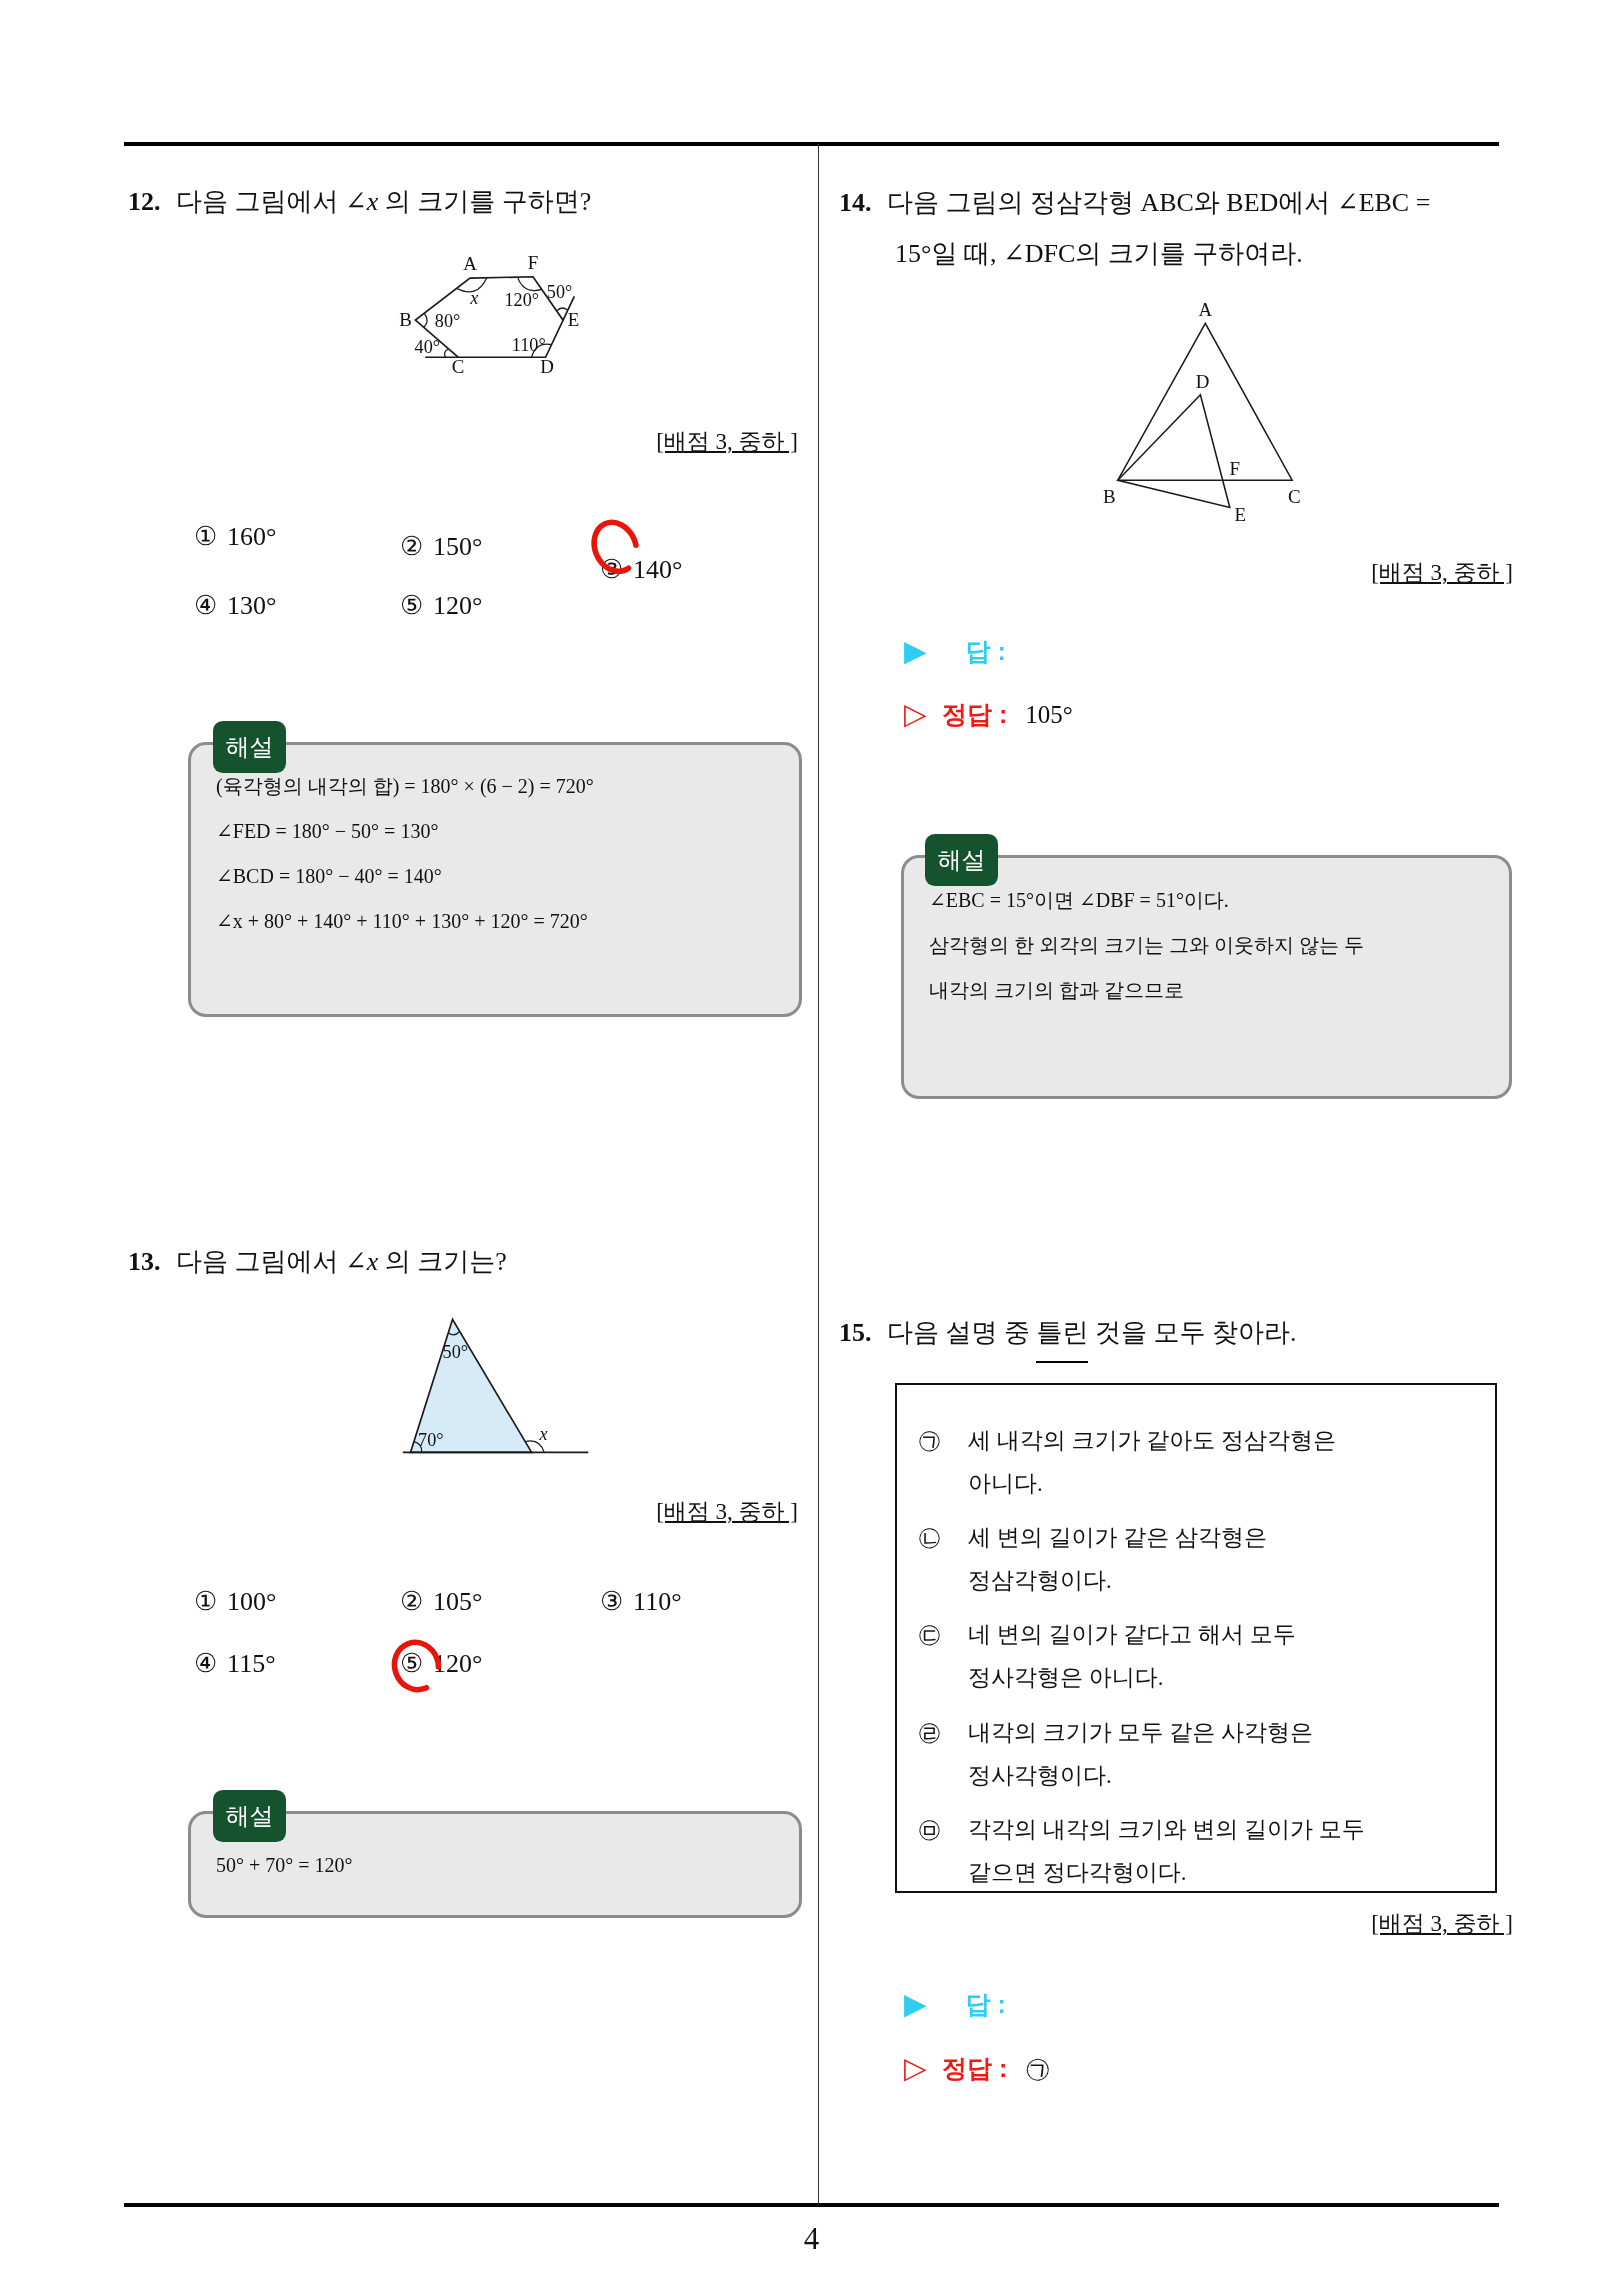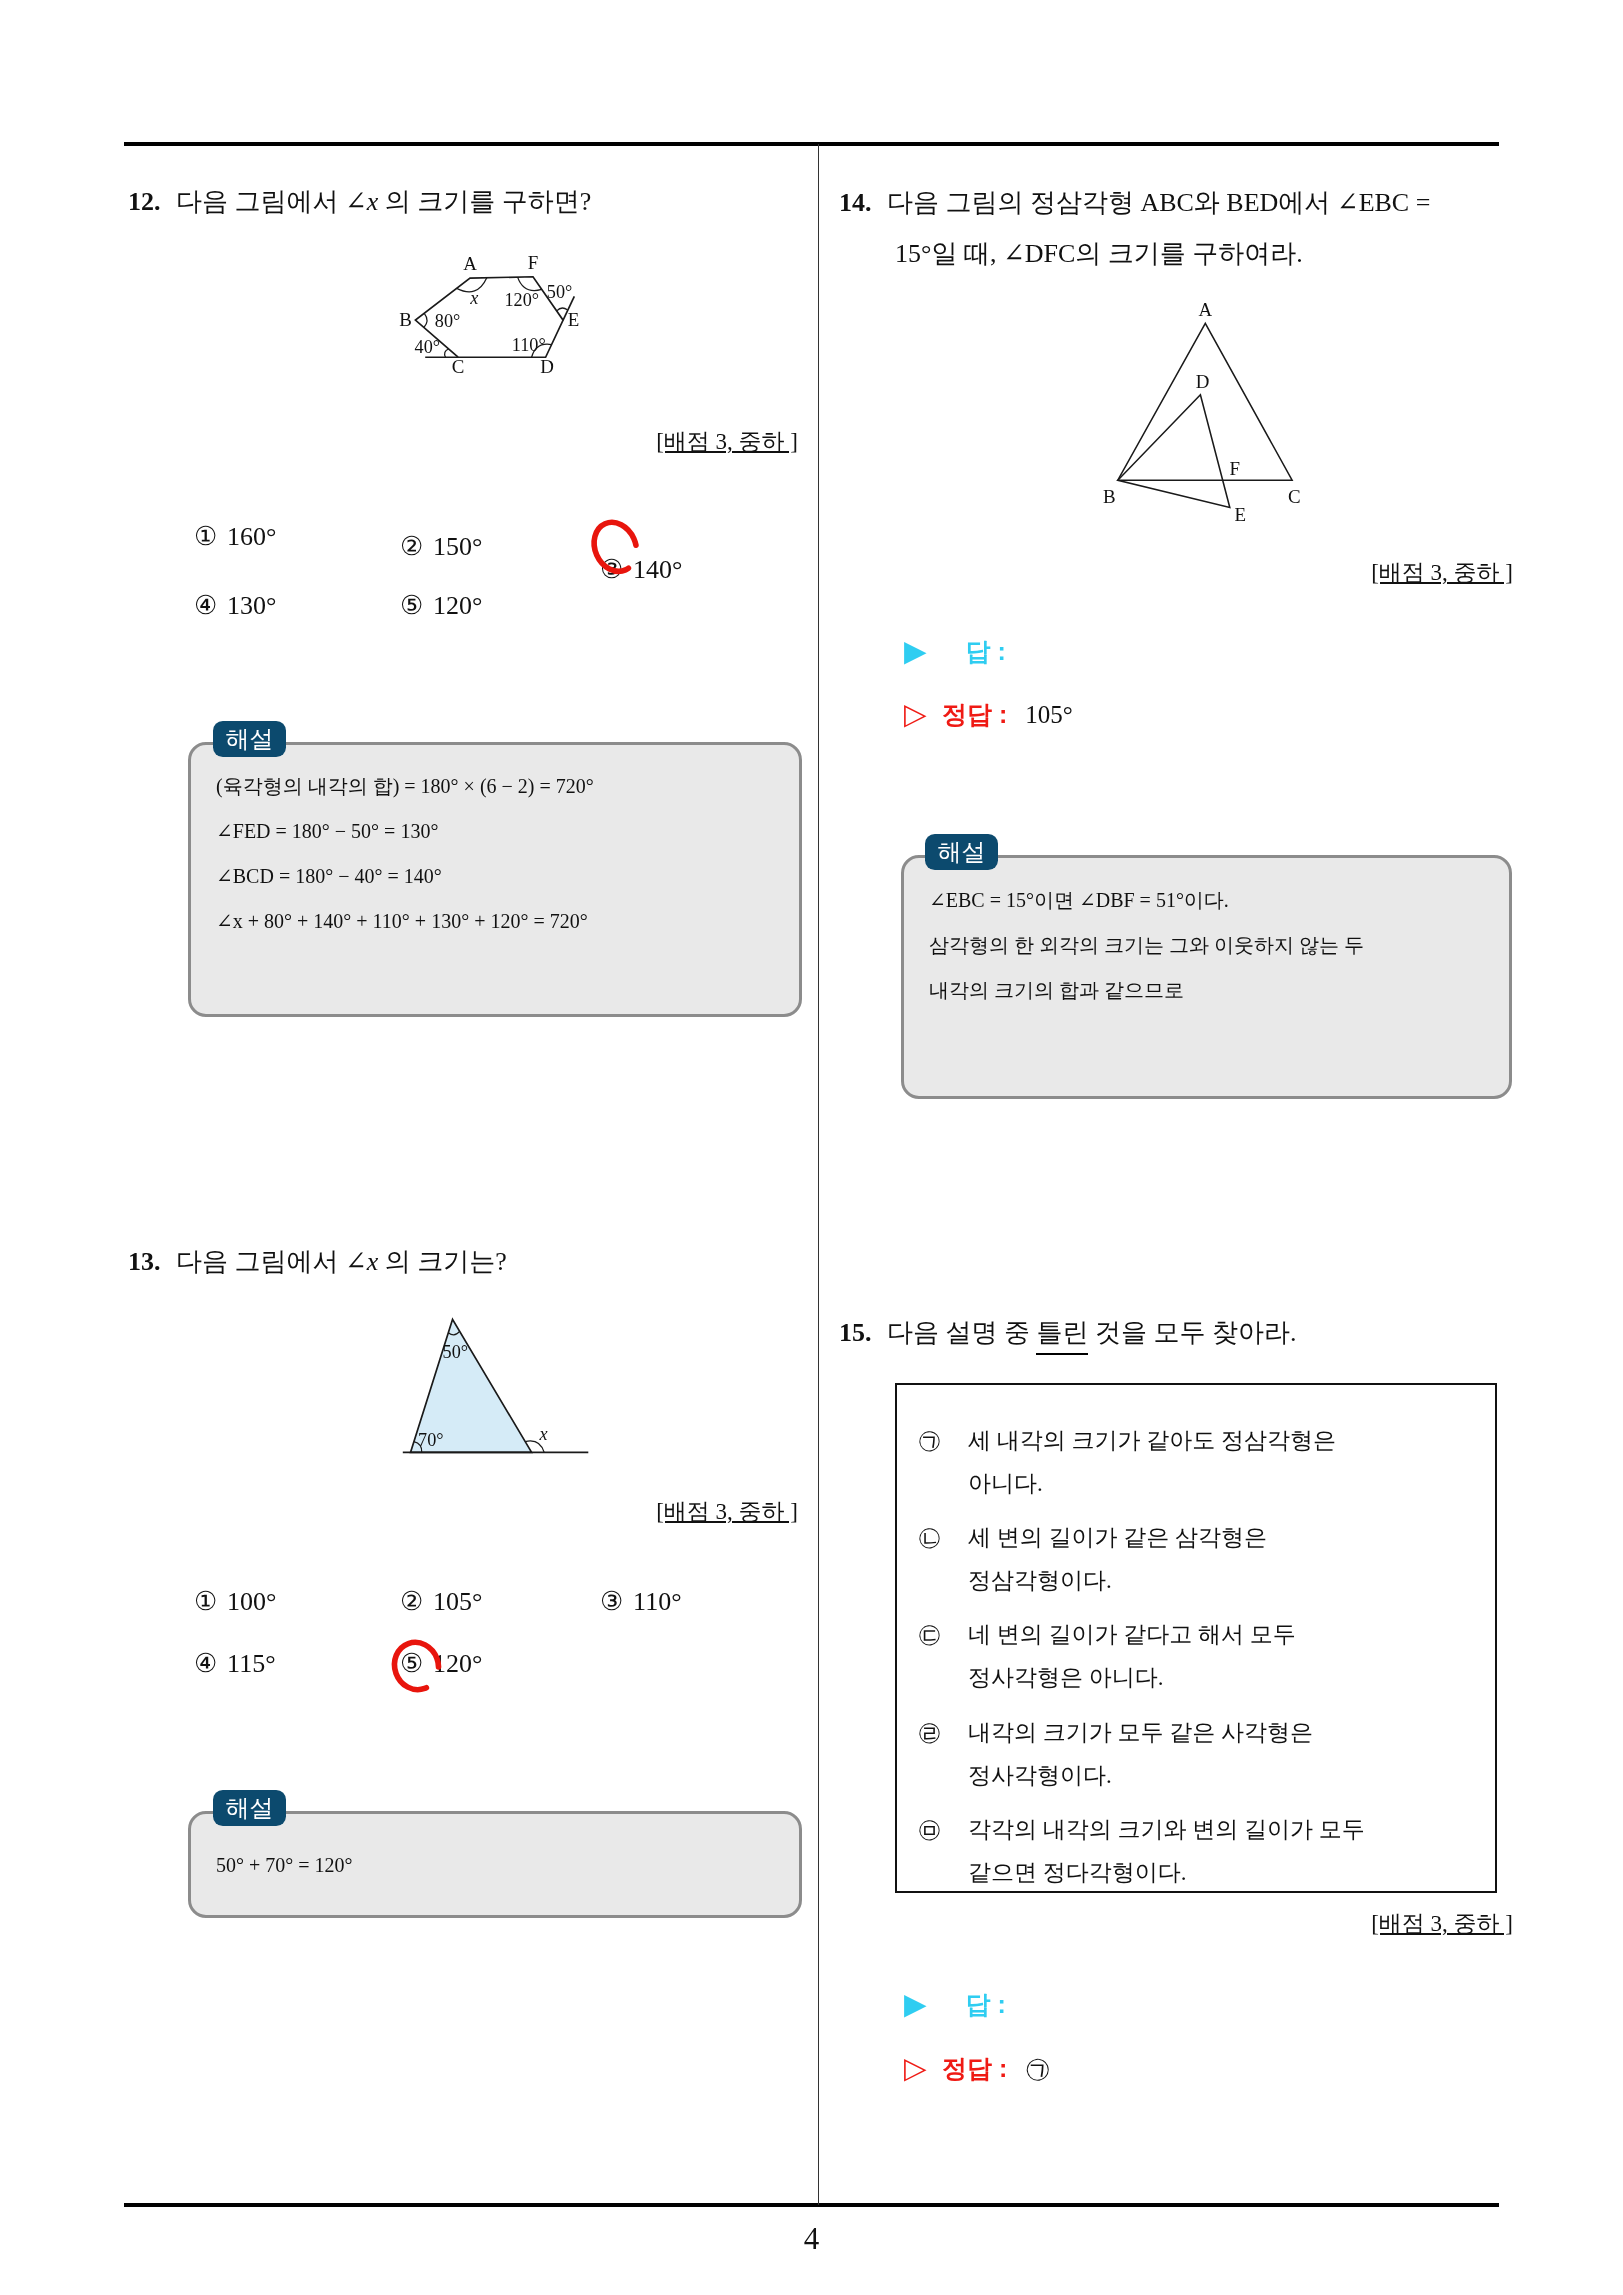--- a/index.html
+++ b/index.html
@@ -13,37 +13,37 @@
   .qhead{position:absolute; font-size:26px; white-space:nowrap;}
   .qnum{font-weight:bold; margin-right:15.4px;}
   .points{position:absolute; width:377px; text-align:right; font-size:23px; white-space:nowrap;text-decoration:underline;}
   .choice{position:absolute; font-size:26px; white-space:nowrap;}
   .choice .mark{margin-right:9.8px;}
   .solbox{
     position:absolute; background:#e9e9e9; border:3.5px solid #8c8c8c; border-radius:18px;
     box-sizing:border-box;
   }
   .soltab{
-    position:absolute; width:73px; height:36px; background:#0c4a6e; border-radius:9.8px;
+    position:absolute; width:73px; height:52px; background:#14532d; border-radius:9.8px;
     color:#fff; font-size:24px; display:flex; align-items:center; justify-content:center;
     z-index:3;
   }
   .sollines{position:absolute; font-size:20px; line-height:45px; white-space:nowrap;}
   .ansrow{position:absolute; display:flex; align-items:center; white-space:nowrap;}
   .tri{font-family:"DejaVu Sans",sans-serif; font-size:29.4px; line-height:29.4px;}
   .anslabel{font-family:"Liberation Sans","DejaVu Sans",sans-serif; font-weight:bold; font-size:25px;}
   .ansvalue{font-size:25px; color:#111; margin-left:18px;}
   .cyan{color:#2fcdf1;}
   .red{color:#ef1a14;}
   .stbox{position:absolute; background:#fff; border:2.1px solid #111; box-sizing:border-box;
          padding:34px 17px 0 21px;}
   .stitem{display:flex; margin-bottom:11.2px; font-size:23px; line-height:43px;}
   .stmark{width:50px; flex:none;}
   .pagenum{position:absolute; left:0; top:2221px; width:1623px; text-align:center; font-size:31px;}
-  .underl{border-bottom:2.1px solid #000; padding-bottom:6px;}
+  .underl{border-bottom:2.1px solid #000; padding-bottom:14px;}
   .ital{font-style:italic;}
   svg text{font-family:"Liberation Serif","DejaVu Serif",serif;}
   .figlabel{font-size:27px;}
   .figangle{font-size:26px;}
 </style>
 </head>
 <body>
 
 <div id="page">
 

